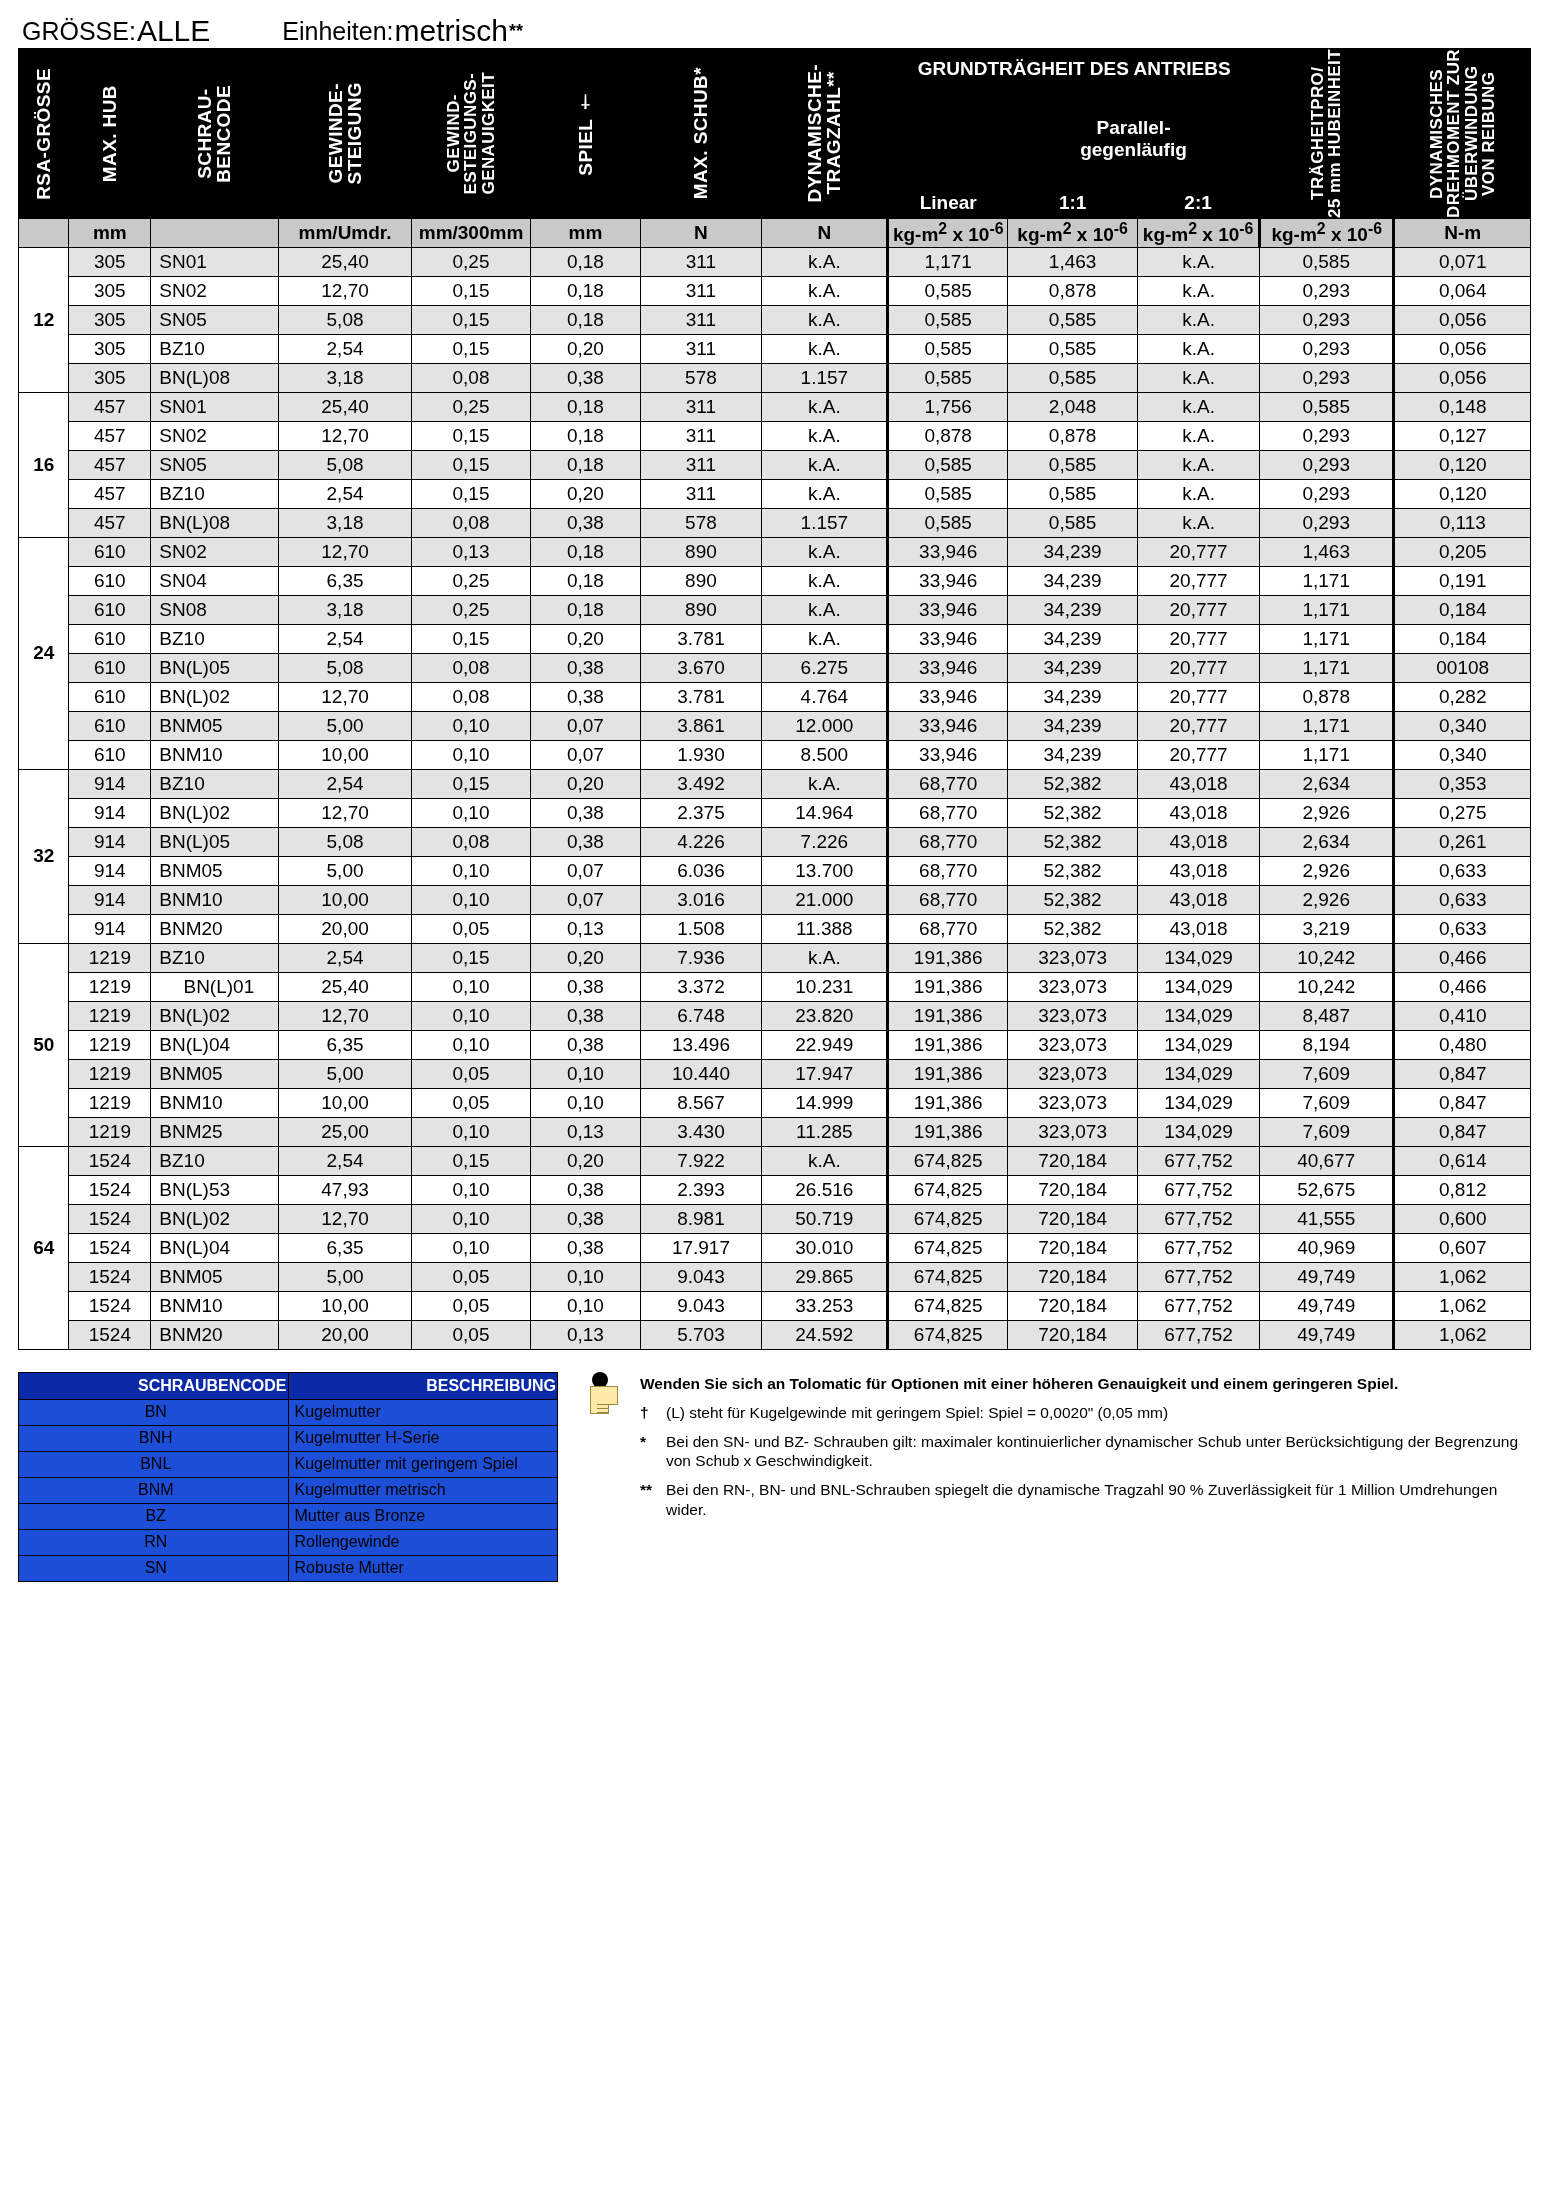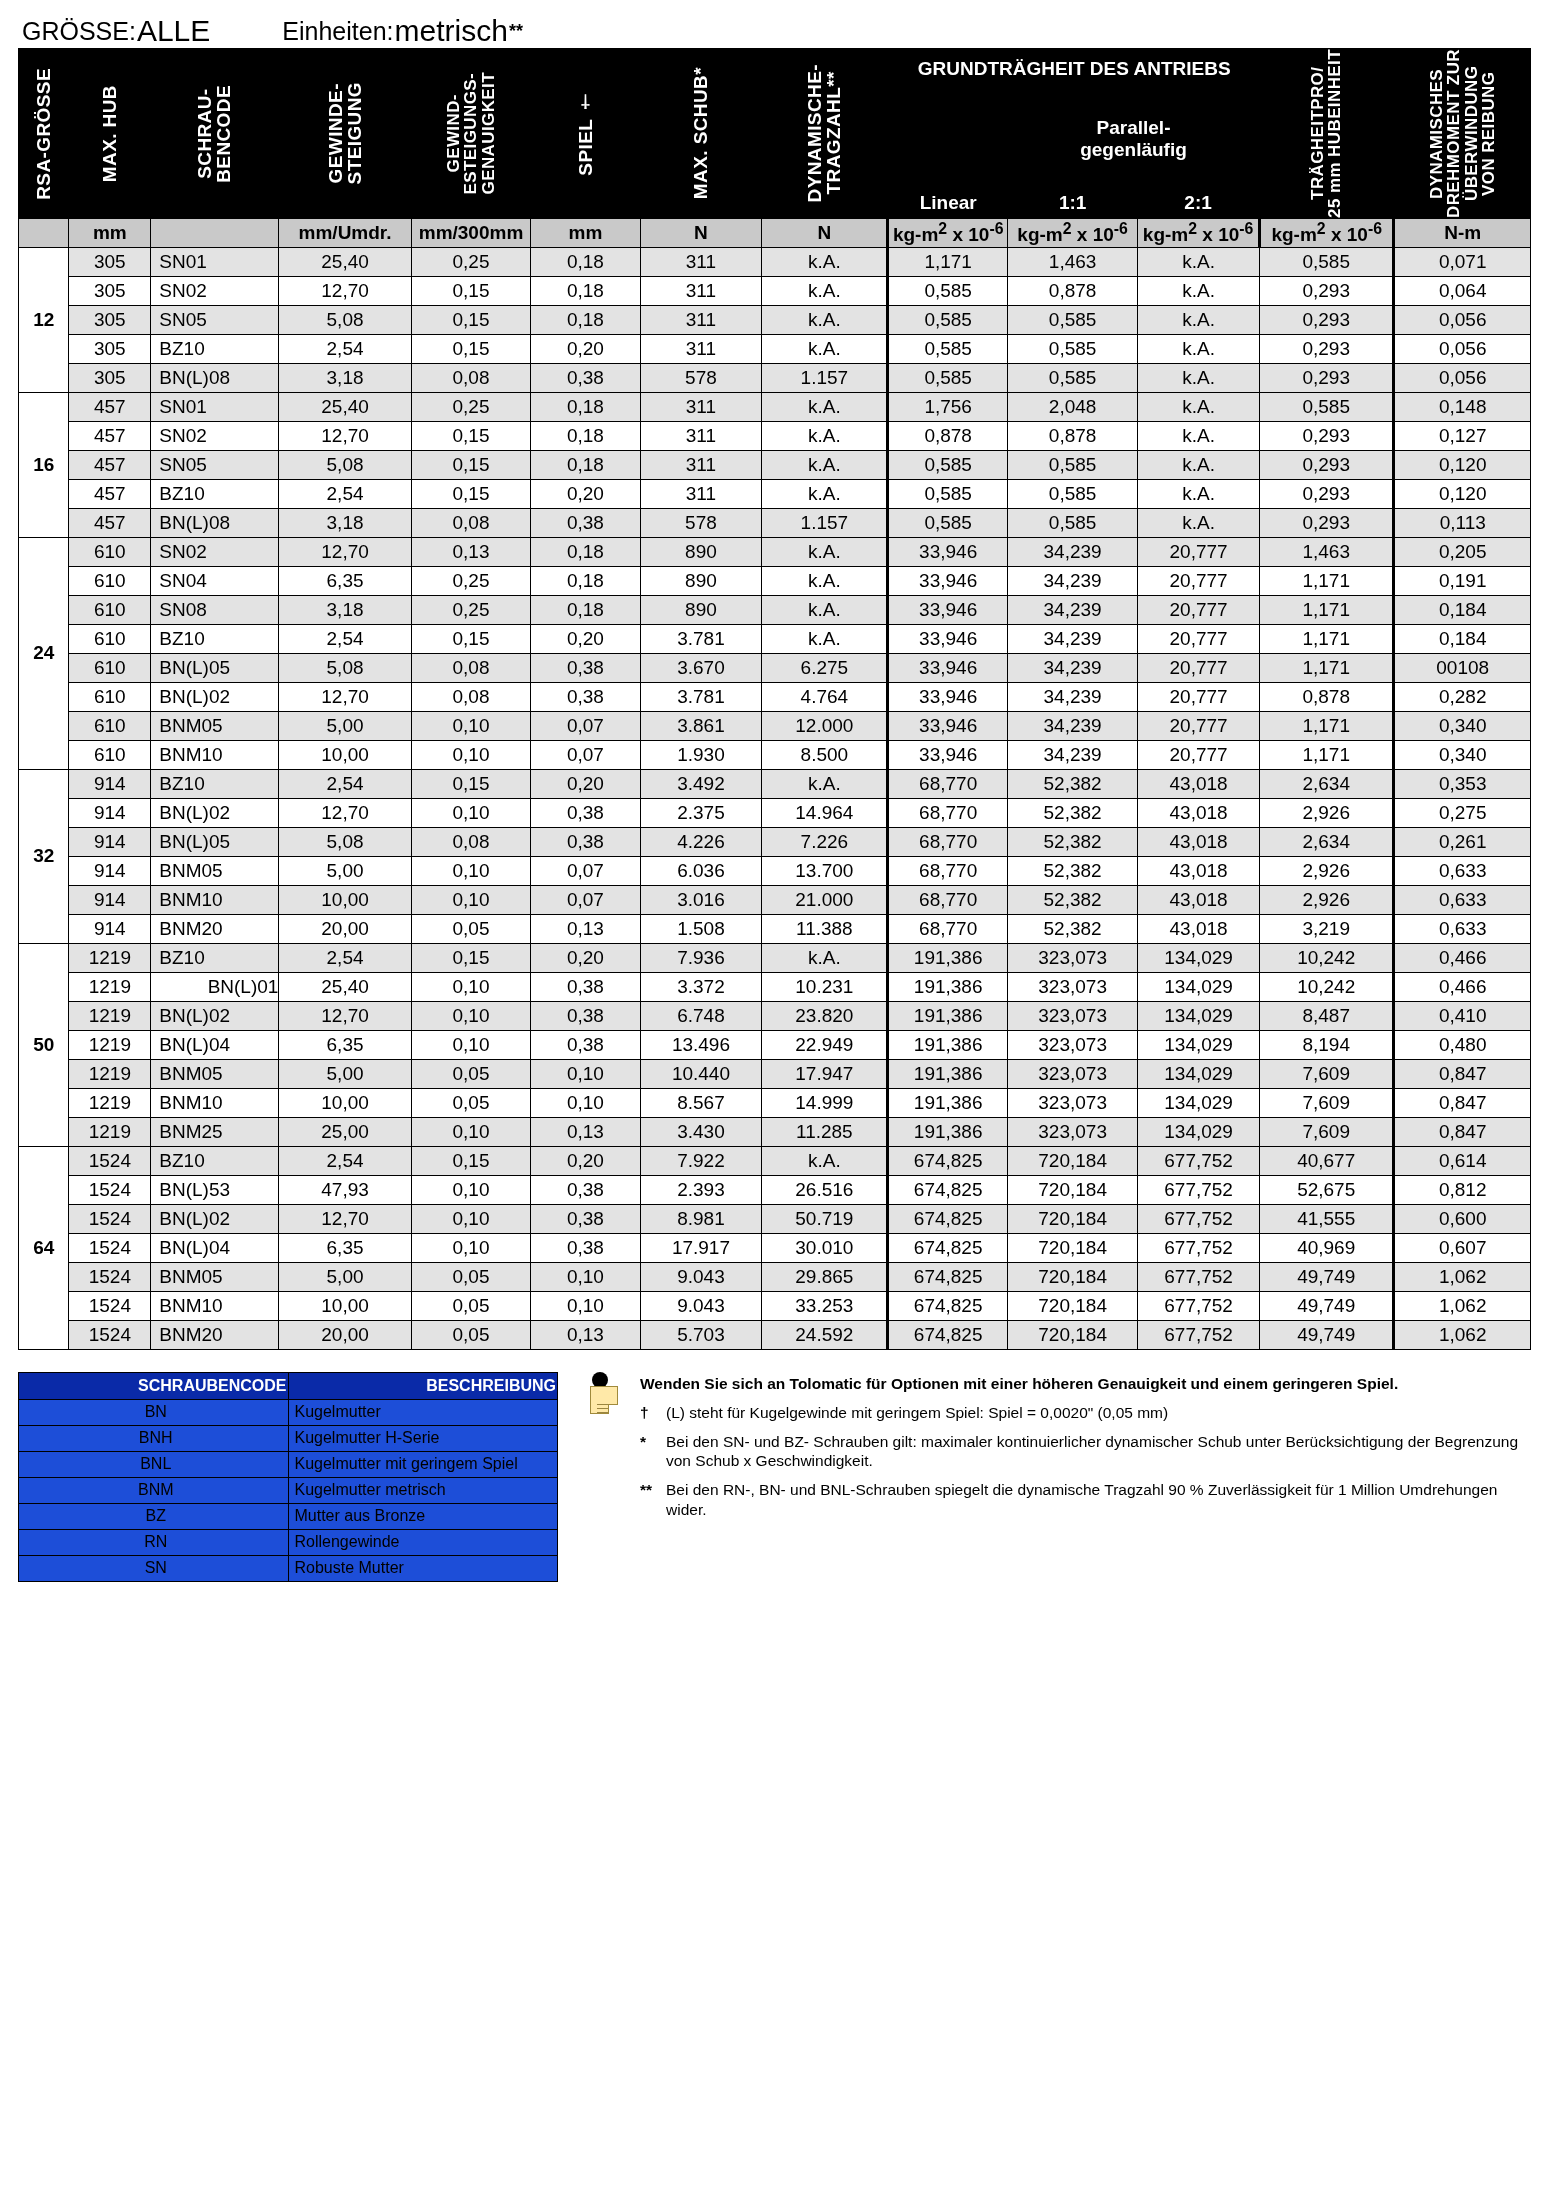--- a/index.html
+++ b/index.html
@@ -540,21 +540,21 @@
           <td>7.936</td>
           <td class="sep">k.A.</td>
           <td>191,386</td>
           <td>323,073</td>
           <td>134,029</td>
           <td class="sep">10,242</td>
           <td>0,466</td>
         </tr>
         <tr class="plain">
           <td>1219</td>
-          <td style="text-align: right; padding-left: 8px;">BN(L)01</td>
+          <td style="text-align: center; padding-left: 8px;">BN(L)01</td>
           <td>25,40</td>
           <td>0,10</td>
           <td>0,38</td>
           <td>3.372</td>
           <td class="sep">10.231</td>
           <td>191,386</td>
           <td>323,073</td>
           <td>134,029</td>
           <td class="sep">10,242</td>
           <td>0,466</td>

